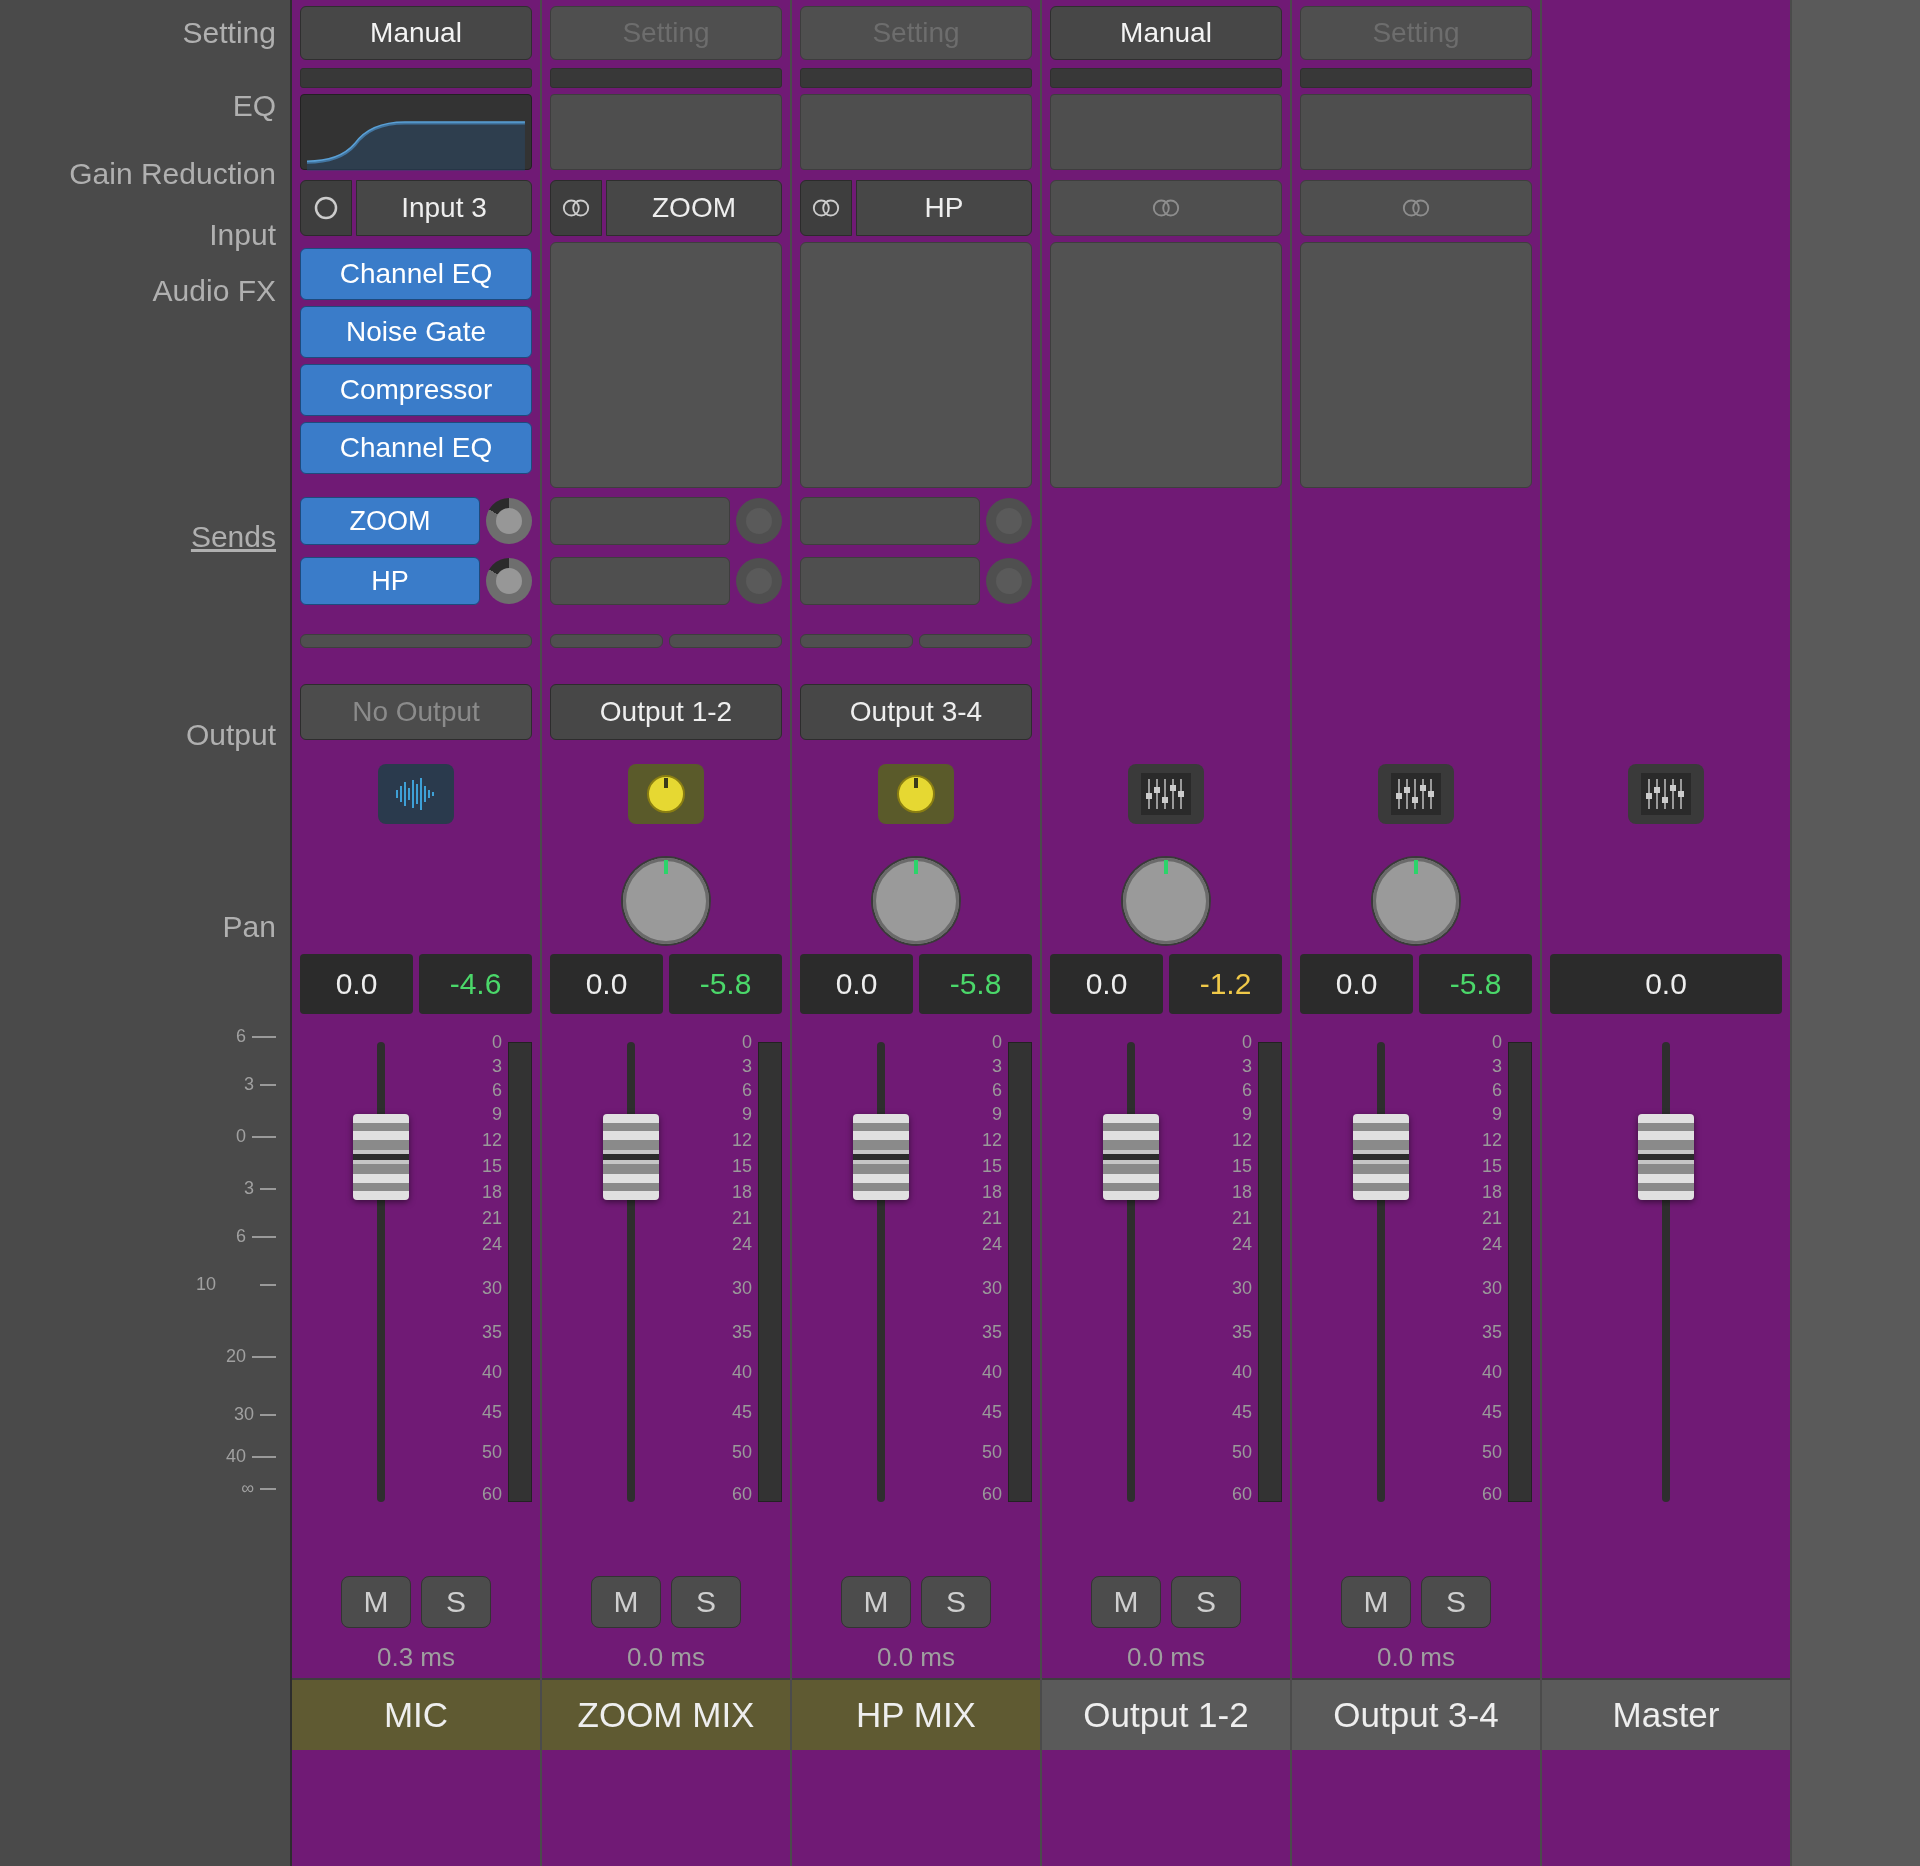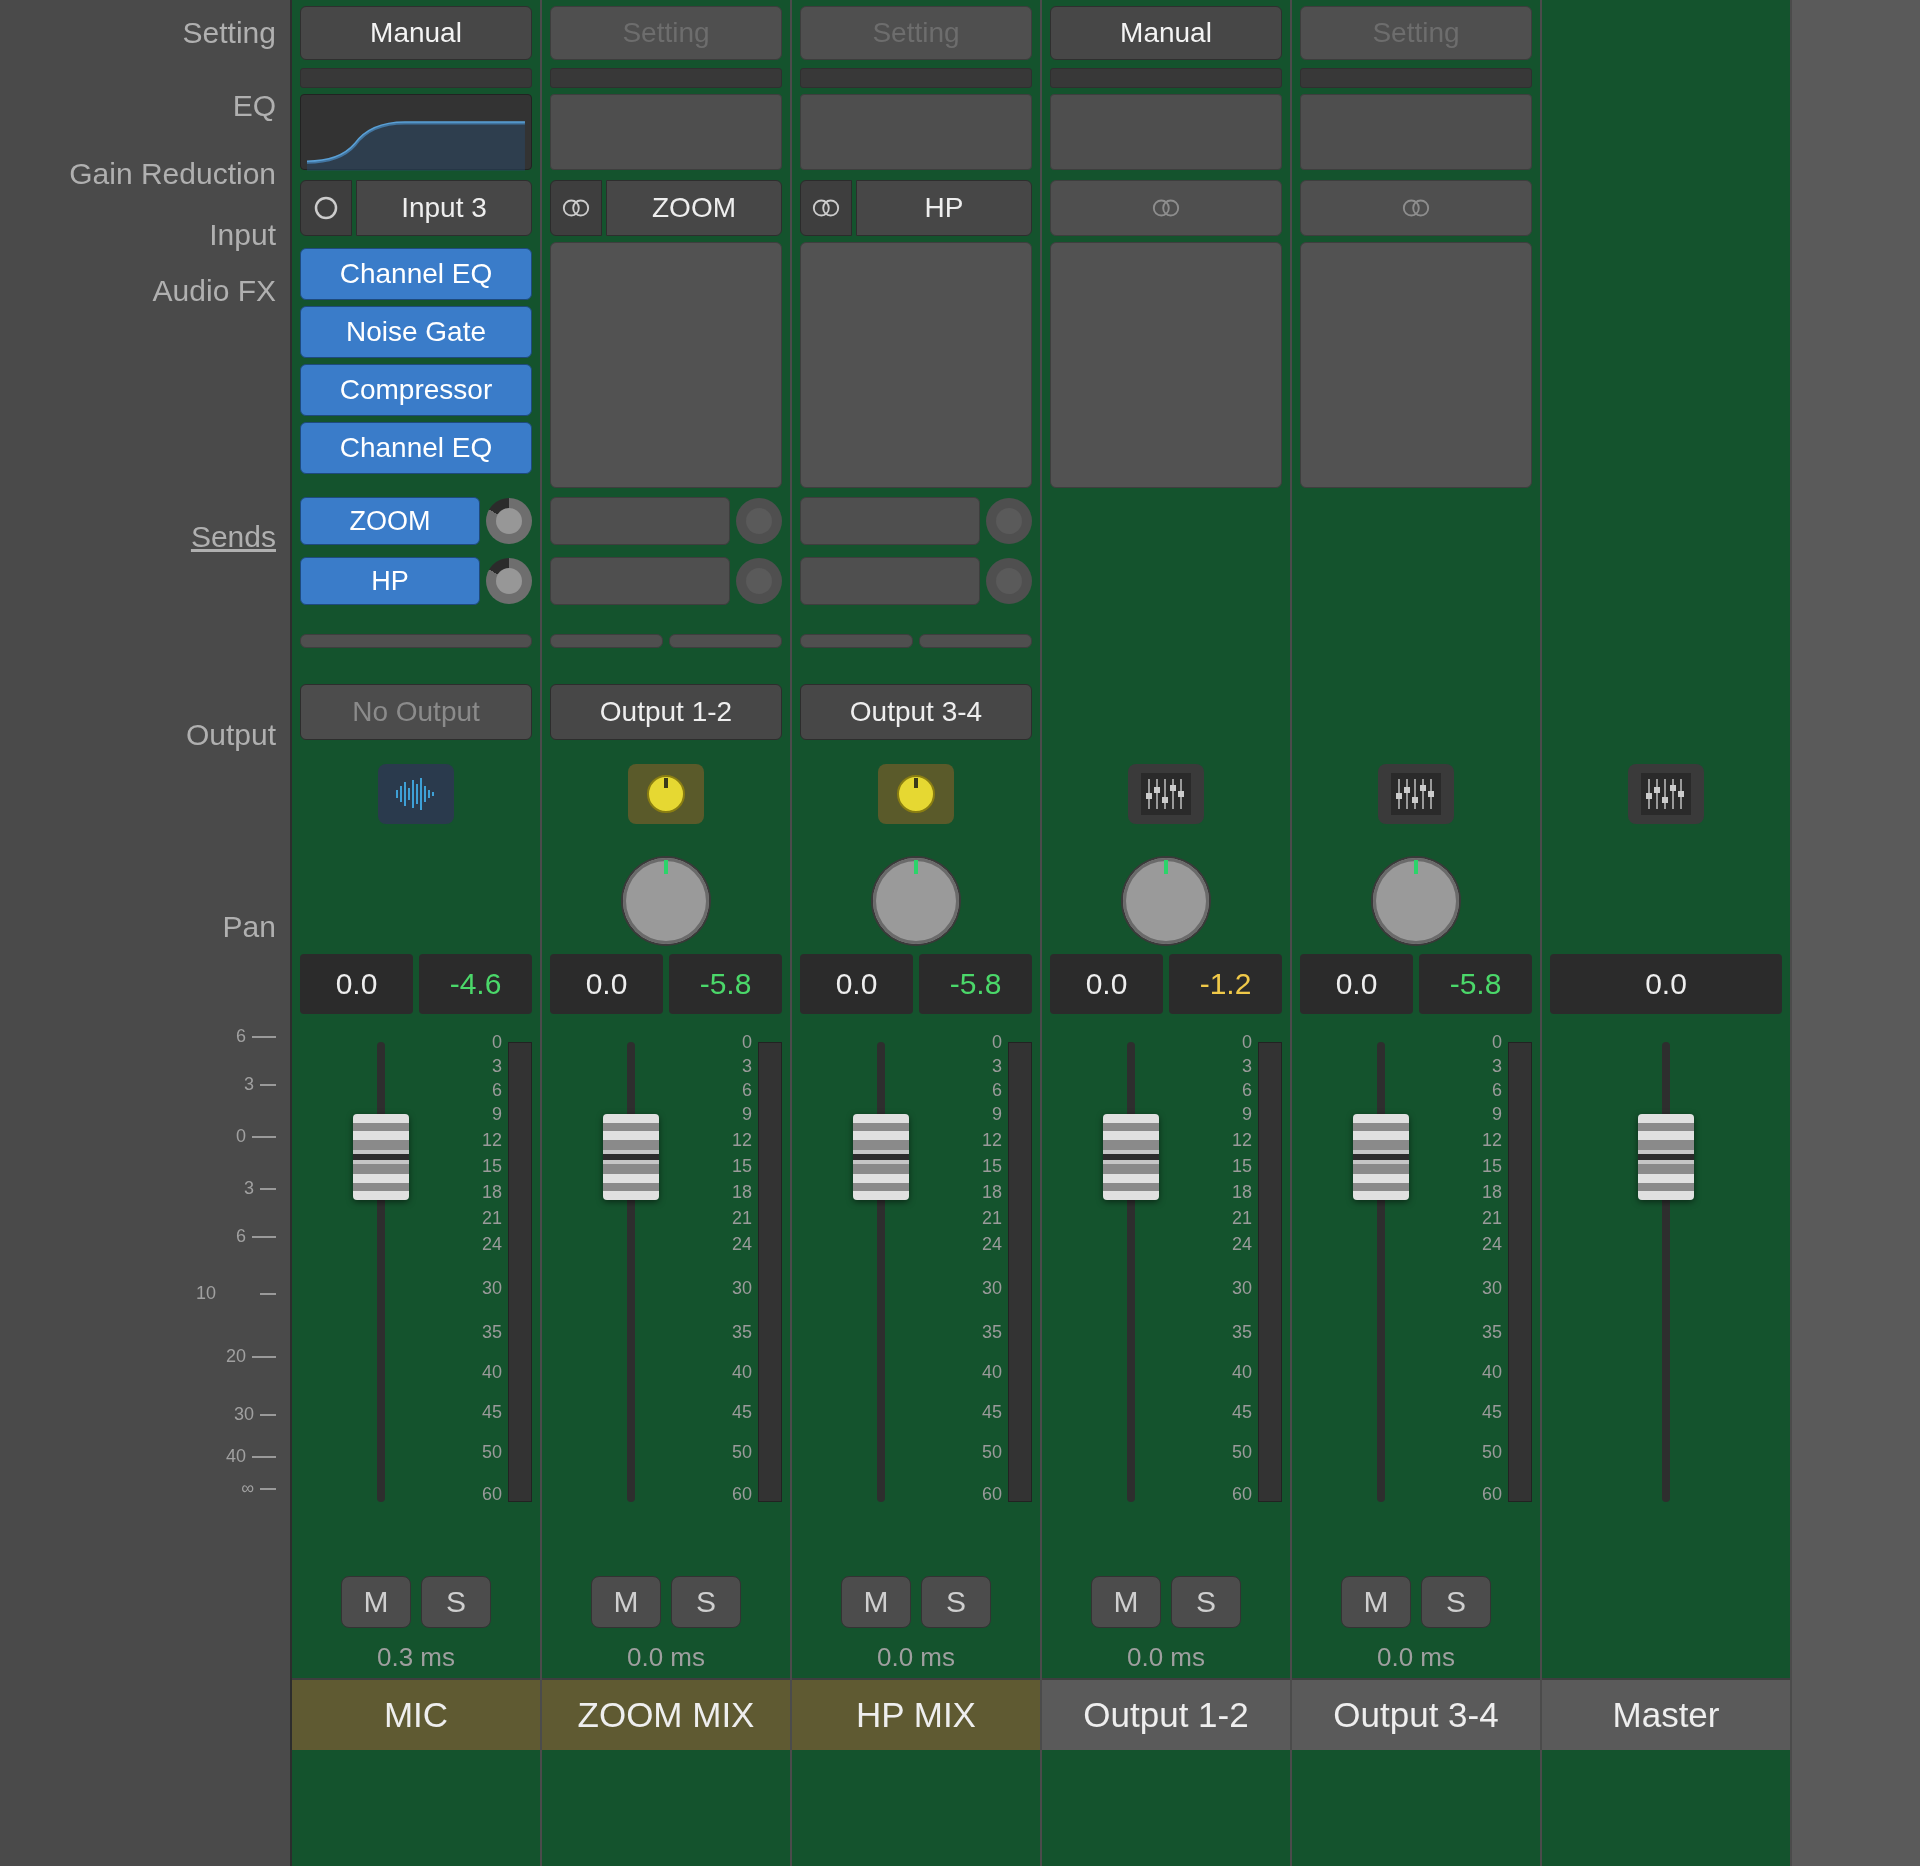--- a/index.html
+++ b/index.html
@@ -44,21 +44,21 @@
   }
   .scale-tick { position:absolute; right:0; display:flex; align-items:center; gap:6px; }
   .scale-tick .ln { width:16px; height:2px; background:#9a9a9a; }
   .scale-tick.major .ln { width:24px; }
 
   .channel {
     width: 250px;
     border-right: 2px solid #4b4b4b;
     display:flex;
     flex-direction:column;
-    background:#14532d;
+    background:#701a75;
     padding: 0 8px;
   }
 
   .slot {
     height: 54px;
     margin-top: 6px;
     background:#474747;
     border:1px solid #2f2f2f;
     border-radius:6px;
     display:flex; align-items:center; justify-content:center;
@@ -240,21 +240,21 @@
             <span class="ln"></span>
           </div>
           <div class="scale-tick" style="top: 152px;">
             <span>3</span>
             <span class="ln"></span>
           </div>
           <div class="scale-tick major" style="top: 200px;">
             <span>6</span>
             <span class="ln"></span>
           </div>
-          <div class="scale-tick" style="top: 257px; gap: 44px;">
+          <div class="scale-tick" style="top: 248px; gap: 44px;">
             <span>10</span>
             <span class="ln"></span>
           </div>
           <div class="scale-tick major" style="top: 320px;">
             <span>20</span>
             <span class="ln"></span>
           </div>
           <div class="scale-tick" style="top: 378px;">
             <span>30</span>
             <span class="ln"></span>

